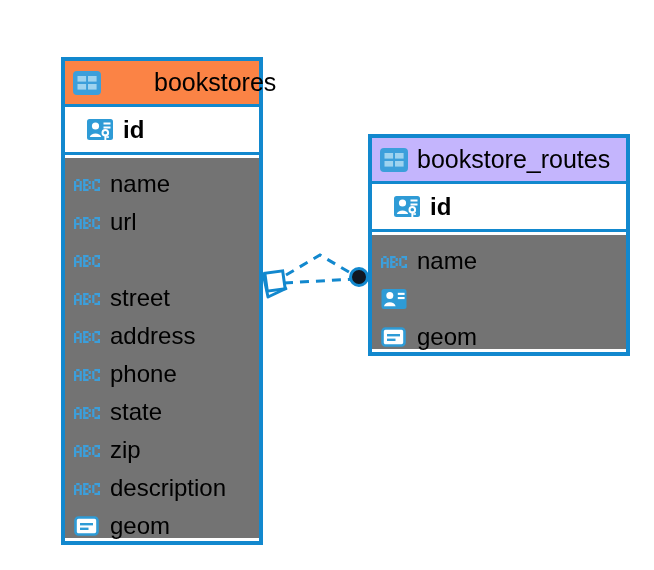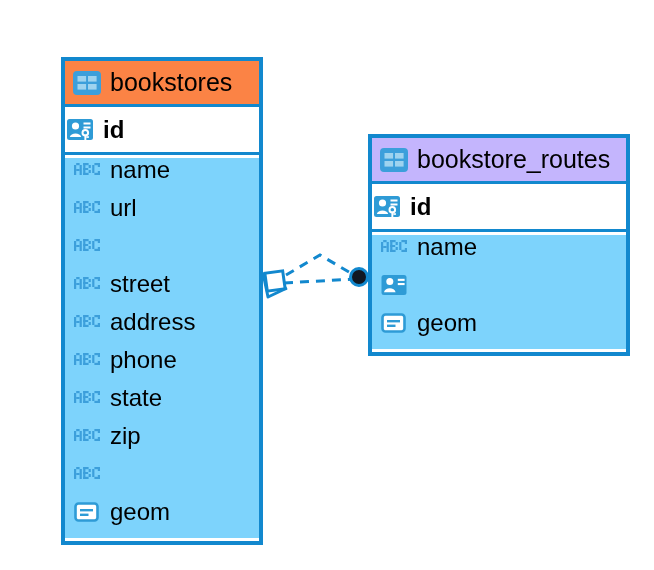--- a/index.html
+++ b/index.html
@@ -31,51 +31,51 @@
   }
 
   .entity-header {
     display: flex;
     align-items: center;
     box-sizing: border-box;
     padding: 4px 8px 4px 8px;
     border-bottom: 3px solid #1288CE;
     height: 46px;
   }
-  .entity-header.orange { background: #FB8345; }
+  .entity-header.orange { background: #FB8345; gap: 44px; }
   .entity-header.gray   { background: #c4b5fd; }
 
   .entity-title {
     font-size: 25px;
     color: #000000;
     margin-left: 9px;
     line-height: 1;
     white-space: nowrap;
   }
 
   .pk-row {
     display: flex;
     align-items: center;
     box-sizing: border-box;
     height: 48px;
-    padding: 0 1px;
+    padding: 0 21px;
     border-bottom: 3px solid #1288CE;
     background: #ffffff;
   }
   .pk-row .field-label {
     font-weight: bold;
   }
 
   .field-row {
     display: flex;
-    align-items: flex-start;
+    align-items: flex-end;
     box-sizing: border-box;
     height: 38px;
     padding: 0 8px;
-    background: #7dd3fc;
+    background: #737373;
   }
   .fields-block {
     padding-top: 3px;
     padding-bottom: 3px;
   }
 
   .field-label {
     font-size: 24px;
     color: #000000;
     margin-left: 9px;
@@ -369,20 +369,21 @@
               <rect x="15.6" y="12" width="2.2" height="3"></rect>
                 <rect x="10.2" y="14.8" width="5.4" height="2.2"></rect>
               <rect x="21.4" y="5" width="5.6" height="2.2"></rect>
                 <rect x="19.2" y="7" width="2.2" height="8"></rect>
               <rect x="21.4" y="14.8" width="5.6" height="2.2"></rect>
                 <rect x="24.8" y="7" width="2.2" height="2"></rect>
               <rect x="24.8" y="13" width="2.2" height="2"></rect>
             </g>
           </svg>
         </span>
+        <span class="field-label">description</span>
       </div>
 
       <div class="field-row">
         <span class="icon">
           <svg width="28" height="24" viewBox="0 0 28 24">
             <rect x="2.5" y="3.5" width="22" height="17" rx="3" ry="3" fill="#ffffff" stroke="#2E9BD6" stroke-width="2.6"></rect>
             <rect x="7" y="9" width="13" height="2.4" fill="#2E9BD6"></rect>
             <rect x="7" y="13.6" width="8.5" height="2.4" fill="#2E9BD6"></rect>
           </svg>
         </span>

